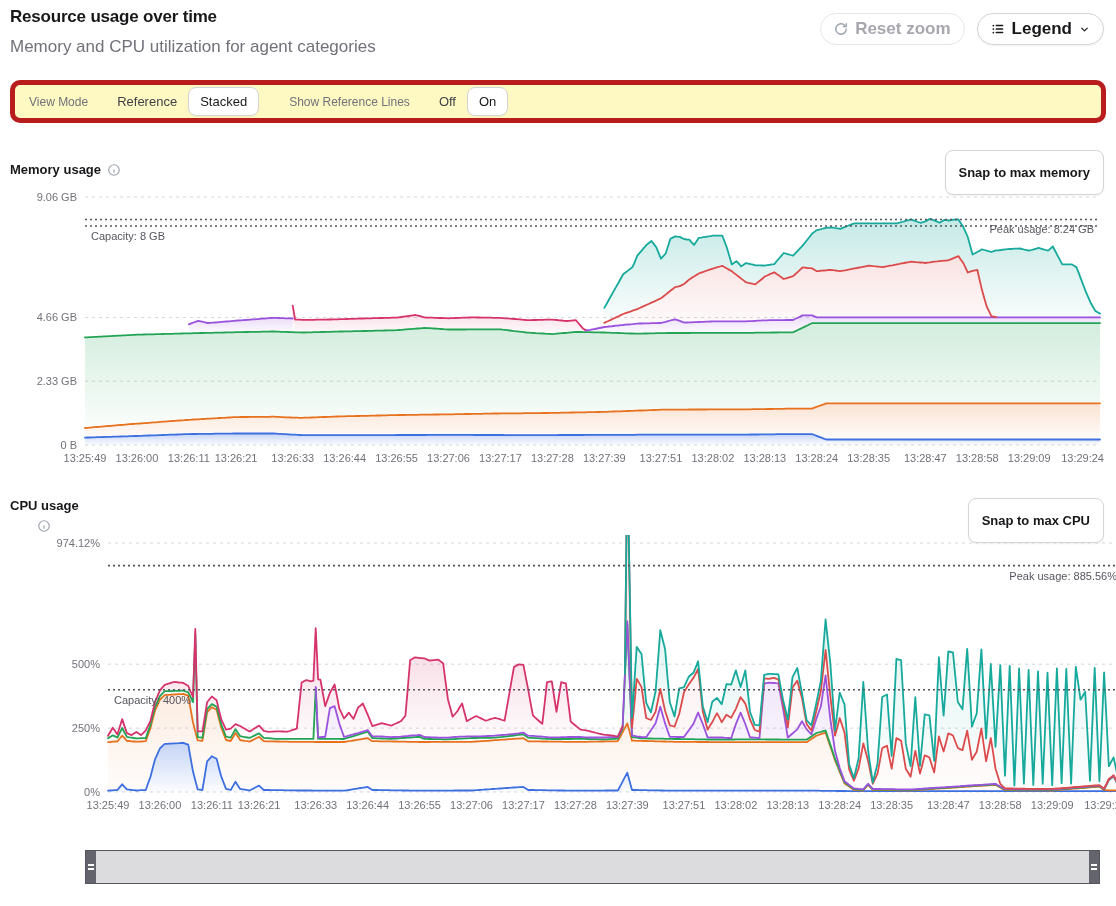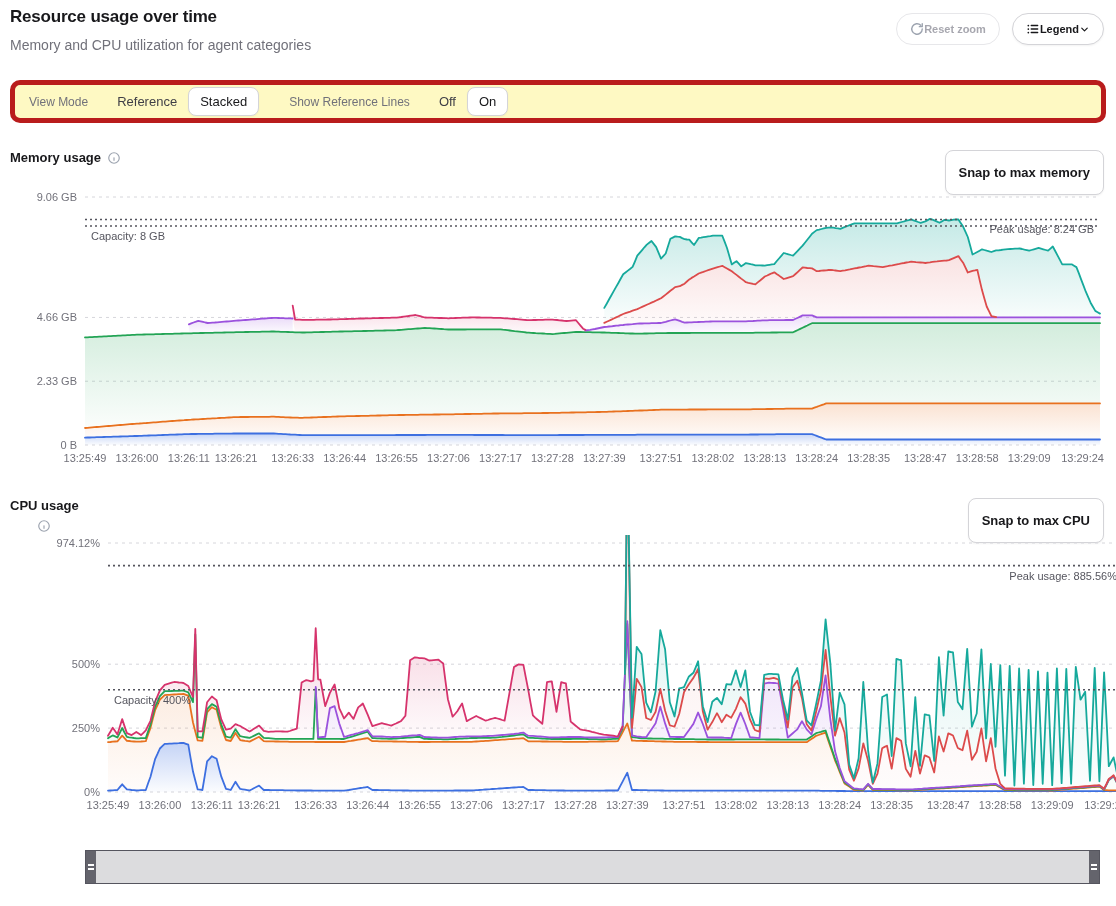--- a/index.html
+++ b/index.html
@@ -1,20 +1,20 @@
 <!DOCTYPE html>
 <html><head>
 <meta charset="utf-8">
 <style>
   html,body{margin:0;padding:0;background:#fff;}
   body{width:1116px;height:906px;position:relative;font-family:"Liberation Sans",sans-serif;color:#18181b;overflow:hidden;}
   .hdr-title{position:absolute;left:10px;top:7px;font-size:17px;font-weight:700;letter-spacing:-.2px;}
-  .hdr-sub{position:absolute;left:10px;top:37px;font-size:14px;color:#71717a;}
+  .hdr-sub{position:absolute;left:10px;top:37px;font-size:17px;color:#71717a;}
   .top-buttons{position:absolute;top:13px;right:12px;display:flex;gap:12px;}
-  .btn{display:inline-flex;align-items:center;height:32px;padding:0 13px;border:1px solid #d4d4d8;border-radius:16px;background:#fff;font-size:11px;font-weight:600;color:#18181b;box-shadow:0 1px 2px rgba(0,0,0,.05);cursor:pointer;white-space:nowrap;}
+  .btn{display:inline-flex;align-items:center;gap:7px;height:32px;padding:0 13px;border:1px solid #d4d4d8;border-radius:16px;background:#fff;font-size:17px;font-weight:600;color:#18181b;box-shadow:0 1px 2px rgba(0,0,0,.05);cursor:pointer;white-space:nowrap;}
   .btn.disabled{color:#a7a7af;border-color:#e7e7ea;box-shadow:none;cursor:default;}
   .btn svg{flex:0 0 auto;}
   .toolbar{position:absolute;left:10px;right:10px;top:80px;height:43px;background:#fef9c3;border:5px solid #b91c1c;border-radius:10px;display:flex;align-items:center;padding:0 14px;box-sizing:border-box;}
   .tb-label{font-size:12px;color:#71717a;margin-right:18px;}
   .tb-opt{font-size:13px;color:#3f3f46;padding:6px 11px;border-radius:8px;cursor:pointer;}
   .tb-opt.active{background:#fff;border:1px solid #d4d4d8;color:#18181b;box-shadow:0 1px 2px rgba(0,0,0,.04);}
   .tb-gap{width:30px;}
   .sec-head{position:absolute;left:10px;display:flex;align-items:center;gap:6px;font-size:13px;font-weight:700;}
   .snap-btn{position:absolute;right:12px;height:45px;display:inline-flex;align-items:center;padding:0 13px;border:1px solid #d4d4d8;border-radius:8px;background:#fff;font-size:13px;font-weight:700;color:#18181b;box-shadow:0 1px 2px rgba(0,0,0,.05);cursor:pointer;}
   .chart-wrap{position:absolute;left:0;width:1003px;}
@@ -65,21 +65,21 @@
 <div class="toolbar">
   <span class="tb-label">View Mode</span>
   <span class="tb-opt">Reference</span>
   <span class="tb-opt active">Stacked</span>
   <span class="tb-gap"></span>
   <span class="tb-label">Show Reference Lines</span>
   <span class="tb-opt">Off</span>
   <span class="tb-opt active">On</span>
 </div>
 
-<div class="sec-head" style="top:150px;">
+<div class="sec-head" style="top:162px;">
   <span>Memory usage</span>
   <span class="info-icon">
     <svg width="14" height="14" viewBox="0 0 24 24" fill="none" stroke="currentColor" stroke-width="2">
         <circle cx="12" cy="12" r="9"></circle>
         <path d="M12 8h.01" stroke-width="2.6"></path>
         <path d="M12 11.5V16" stroke-linecap="round"></path>
       </svg>
   </span>
 </div>
 <button class="snap-btn" style="top:150px;">Snap to max memory</button>

